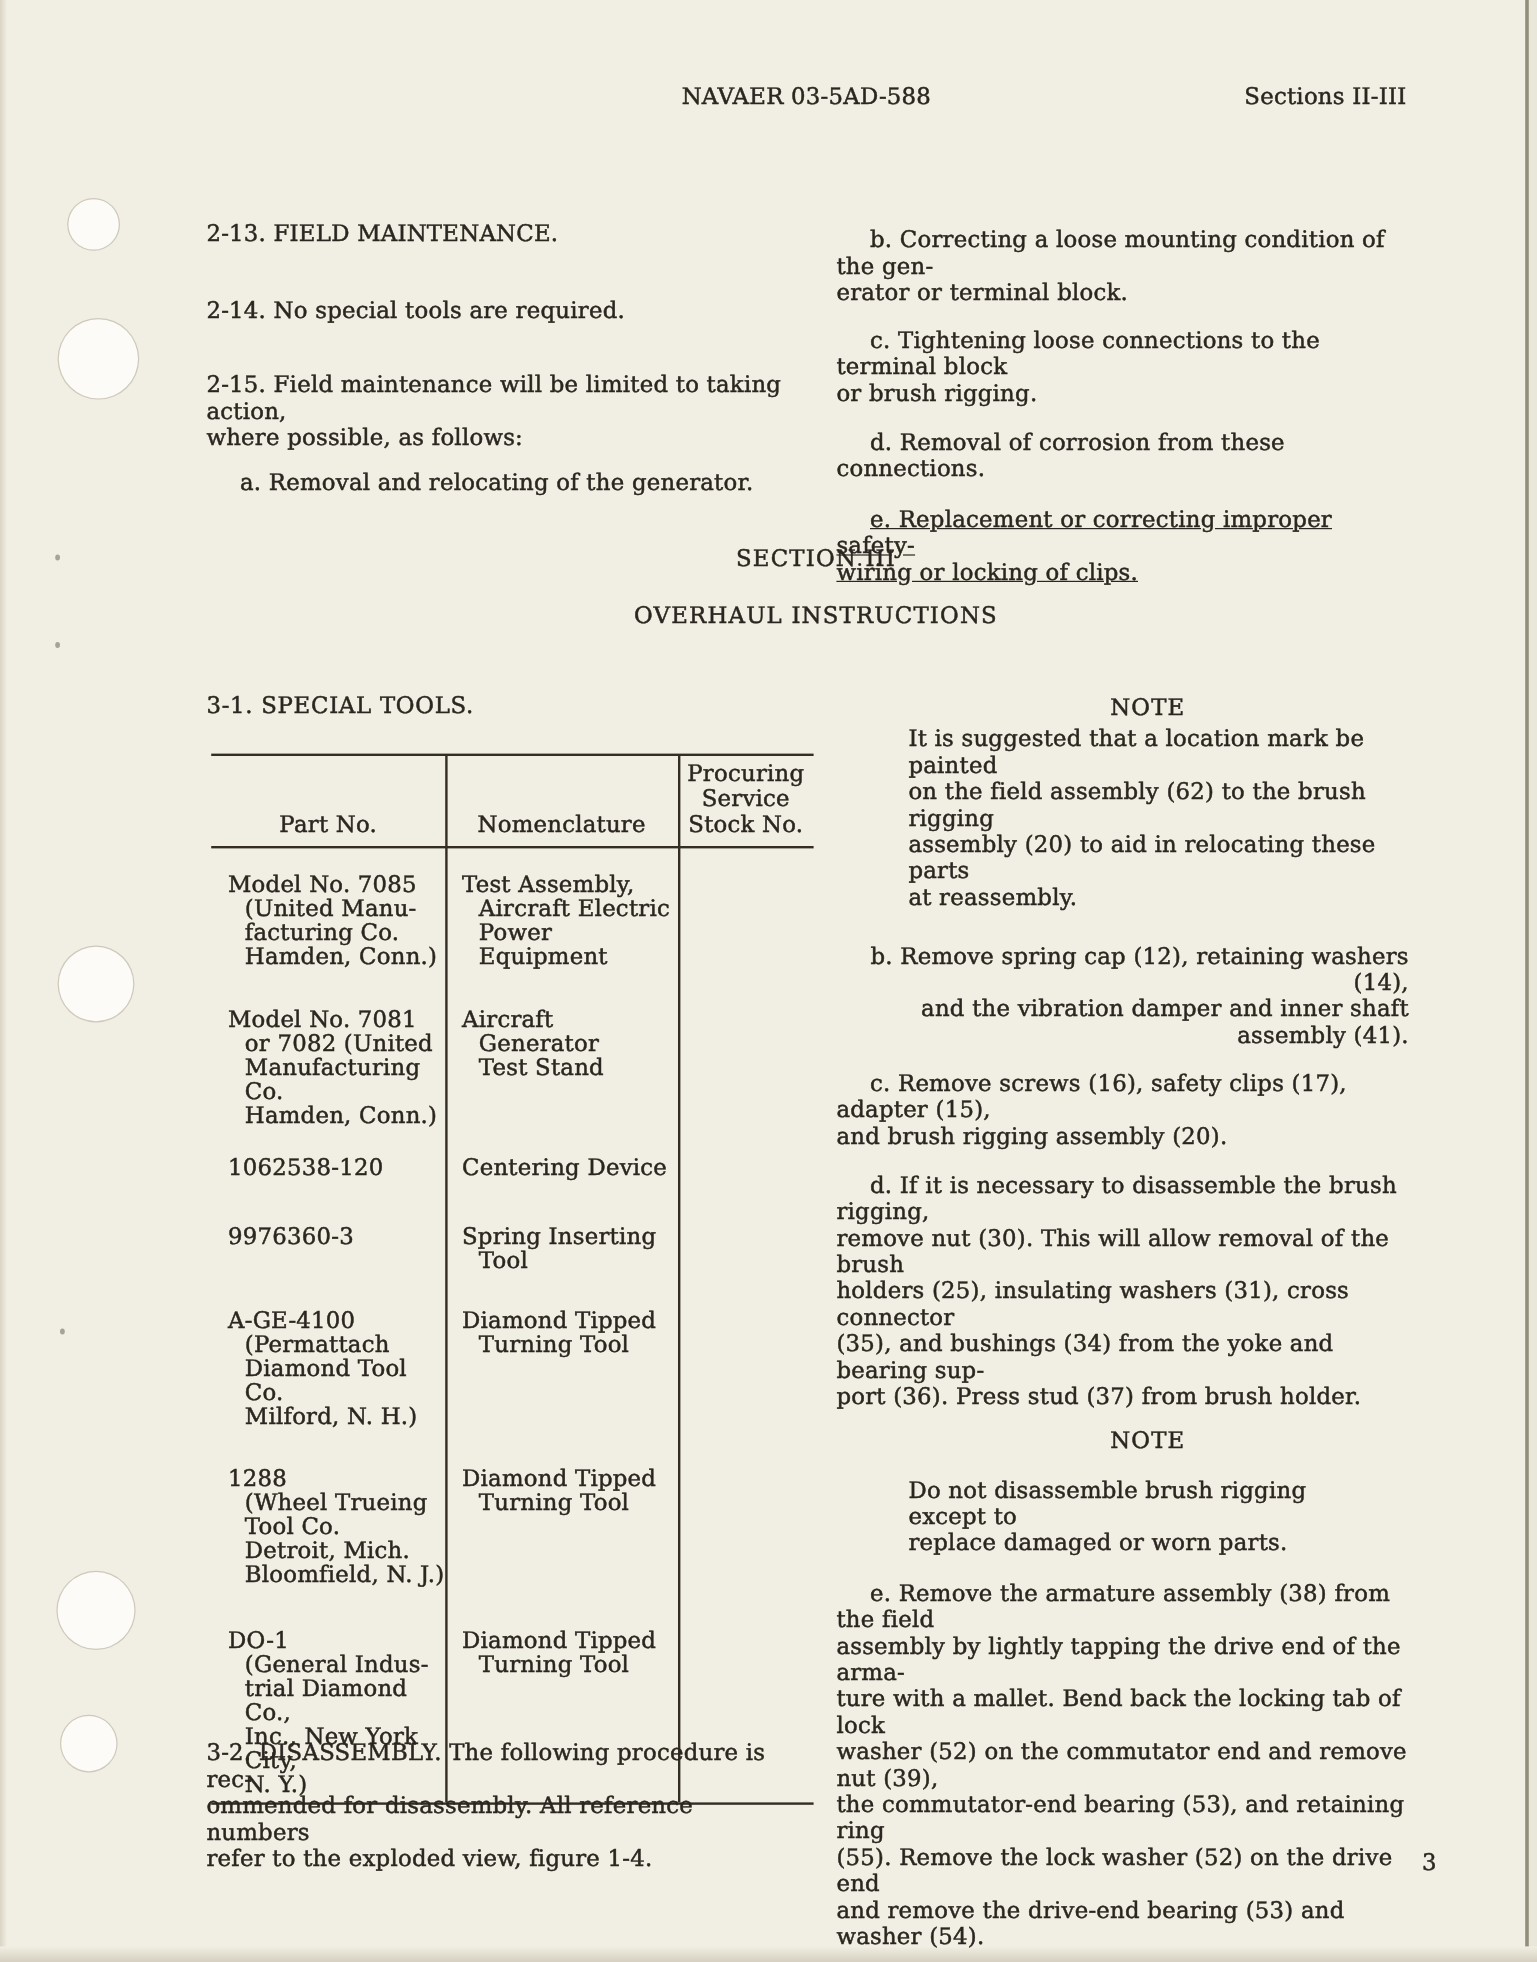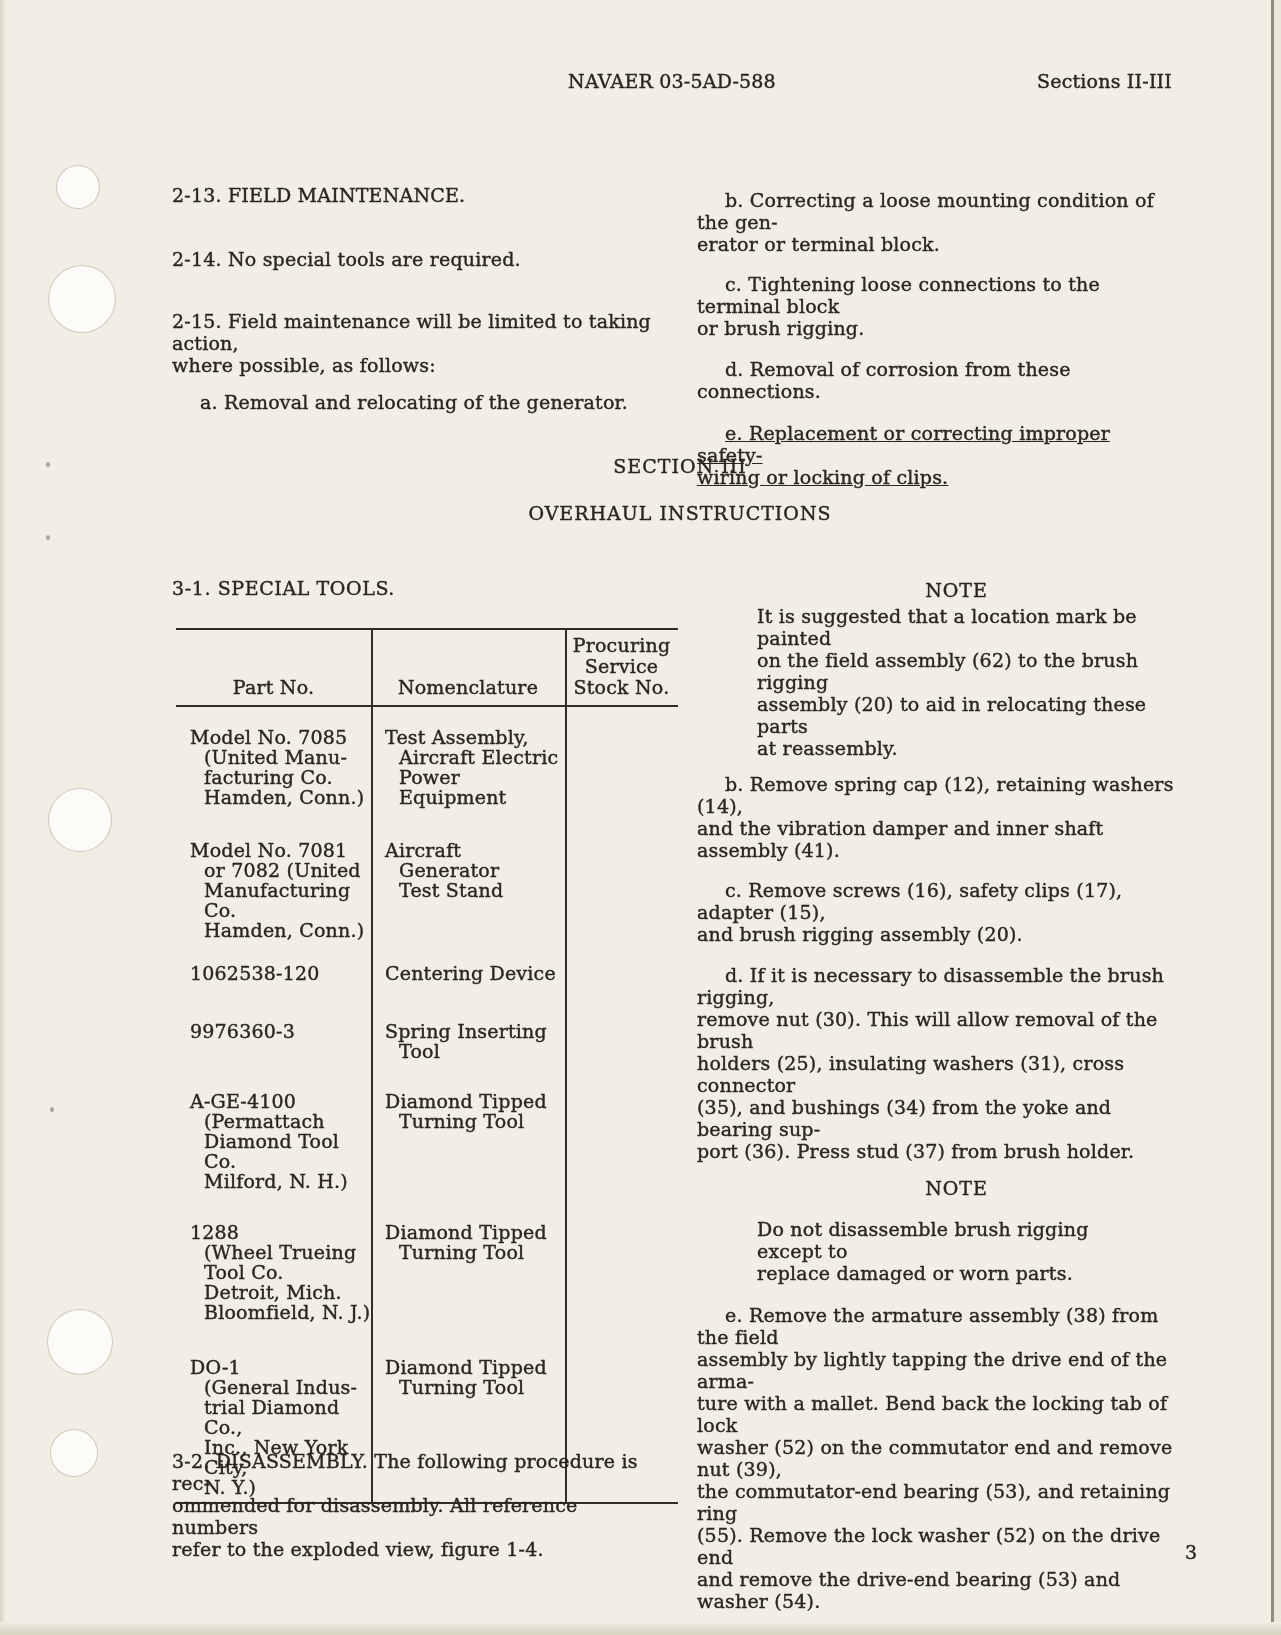--- a/index.html
+++ b/index.html
@@ -177,21 +177,21 @@
 ommended for disassembly.  All reference numbers
 refer to the exploded view, figure 1-4.</p>
 
   <div class="abs col-right-lower">
     <div class="note-label" style="margin-top:7px;">NOTE</div>
     <p class="para lines note-block" style="margin-top:4px;">It is suggested that a location mark be painted
 on the field assembly (62) to the brush rigging
 assembly (20) to aid in  relocating these parts
 at reassembly.</p>
 
-    <p class="para lines indent" style="margin-top:14px;">b. Remove spring cap (12),  retaining washers (14),
+    <p class="para lines indent" style="margin-top:27px;text-align:right;">b. Remove spring cap (12),  retaining washers (14),
 and the vibration damper and inner shaft assembly (41).</p>
     <p class="para lines indent" style="margin-top:18px;">c. Remove screws (16), safety clips (17), adapter (15),
 and brush rigging assembly (20).</p>
     <p class="para lines indent" style="margin-top:19px;">d. If it is necessary to disassemble the brush rigging,
 remove nut (30).  This will allow removal of the brush
 holders (25), insulating washers (31), cross connector
 (35), and bushings (34) from the yoke and bearing sup-
 port (36).  Press stud (37) from brush holder.</p>
 
     <div class="note-label" style="margin-top:15px;">NOTE</div>

